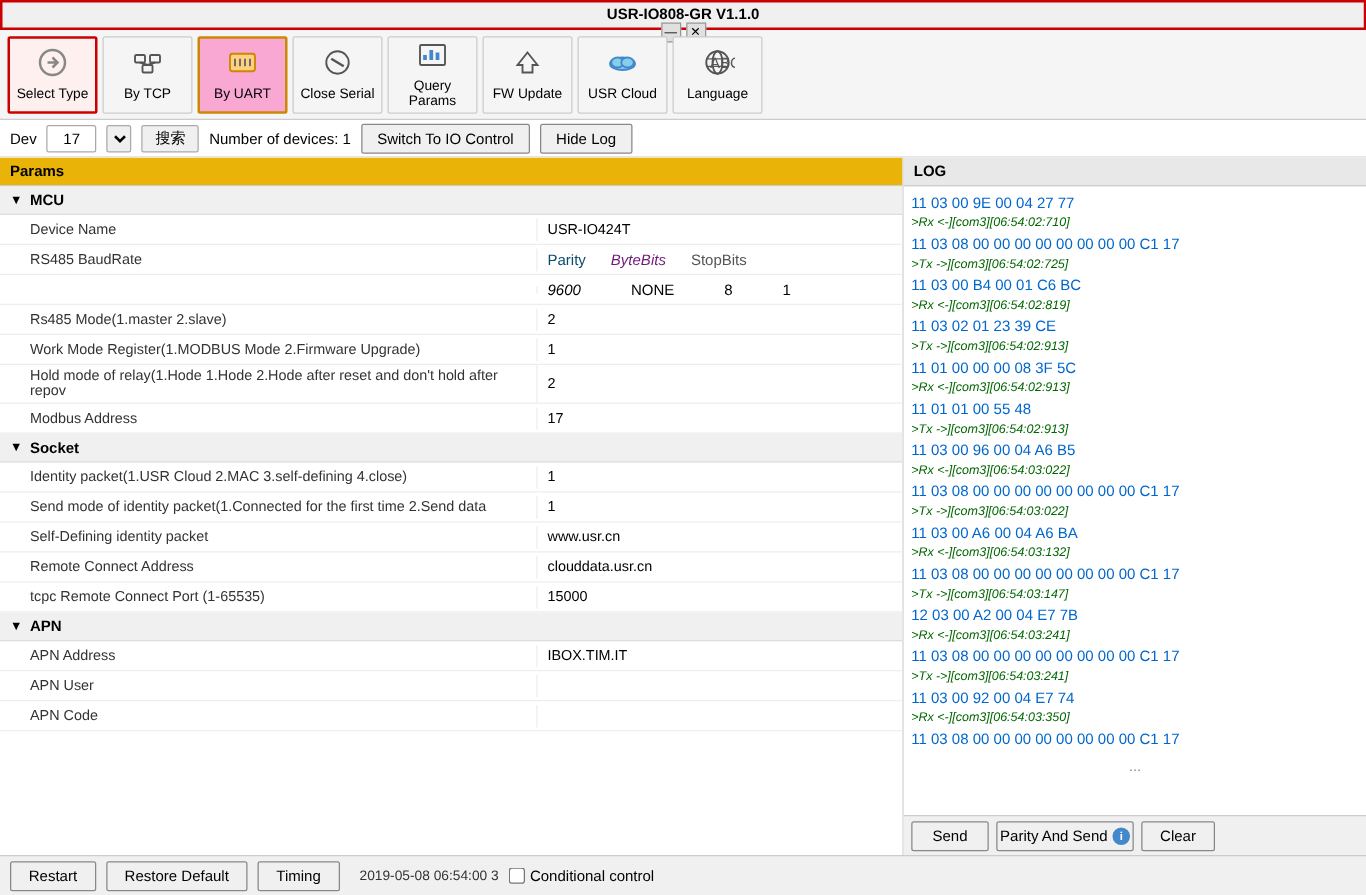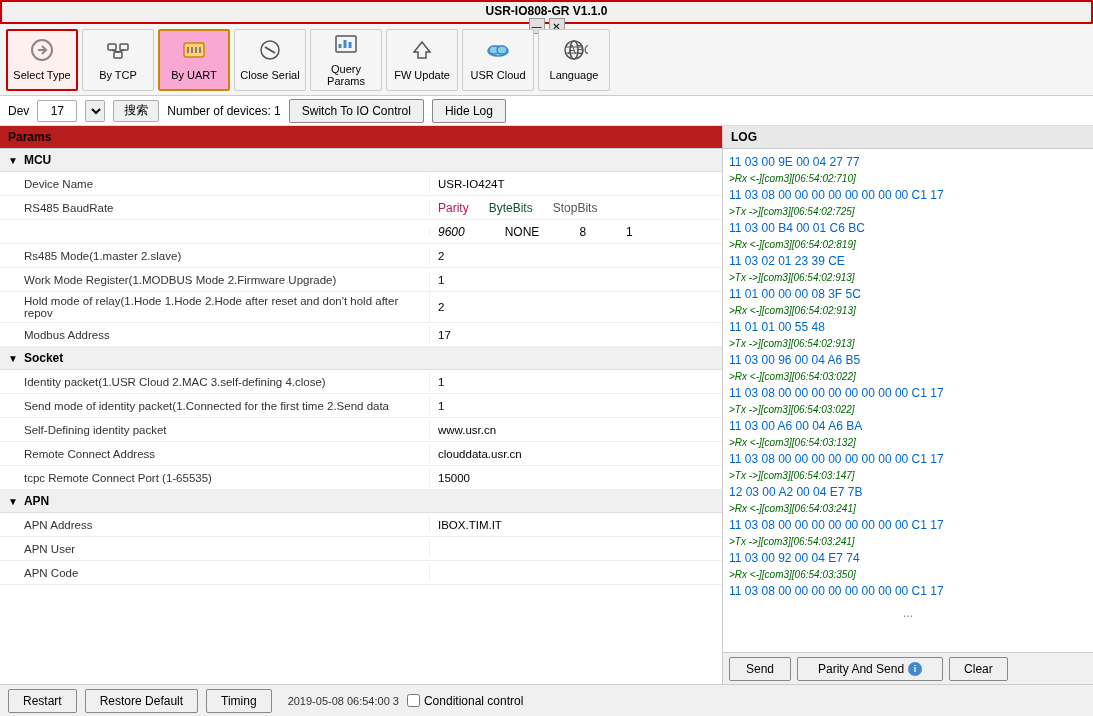--- a/index.html
+++ b/index.html
@@ -67,21 +67,21 @@
       height: calc(716px - 24px - 72px - 30px - 32px);
     }
 
     .params-panel {
       flex: 1;
       overflow-y: auto;
       border-right: 1px solid #ccc;
       background: #fff;
     }
     .params-header {
-      background: #b91c1c;
+      background: #eab308;
       padding: 4px 8px;
       font-weight: bold;
       border-bottom: 1px solid #ccc;
       font-size: 12px;
     }
     .section-header {
       display: flex;
       align-items: center;
       background: #f0f0f0;
       padding: 4px 8px;
@@ -177,21 +177,21 @@
       height: 24px;
       padding: 0 16px;
       border: 1px solid #888;
       background: #f0f0f0;
       cursor: pointer;
       border-radius: 2px;
       font-size: 12px;
     }
     .parity-send-btn {
       height: 24px;
-      padding: 0 20px;
+      padding: 0 2px;
       border: 1px solid #888;
       background: #f0f0f0;
       cursor: pointer;
       border-radius: 2px;
       font-size: 12px;
       display: flex;
       align-items: center;
       gap: 4px;
       text-align: right;
     }
@@ -318,22 +318,22 @@
           <span class="arrow">▼</span>
           <span>MCU</span>
         </div>
         <div class="param-row">
           <div class="param-label">Device Name</div>
           <div class="param-value">USR-IO424T</div>
         </div>
         <div class="param-row">
           <div class="param-label">RS485 BaudRate</div>
           <div class="param-values-multi">
-            <span style="color: #be185d;">Parity</span>
-            <span style="color: #14532d;">ByteBits</span>
+            <span style="color: #0c4a6e;">Parity</span>
+            <span style="color: #701a75; font-style: italic;">ByteBits</span>
             <span style="color: rgb(85, 85, 85);">StopBits</span>
           </div>
         </div>
         <div class="param-row">
           <div class="param-label" style="border-right: 1px solid rgb(238, 238, 238);"></div>
           <div class="param-values-multi">
             <span style="margin-right: 20px; font-style: italic;">9600</span>
             <span style="margin-right: 20px;">NONE</span>
             <span style="margin-right: 20px;">8</span>
             <span style="margin-right: 20px;">1</span>

